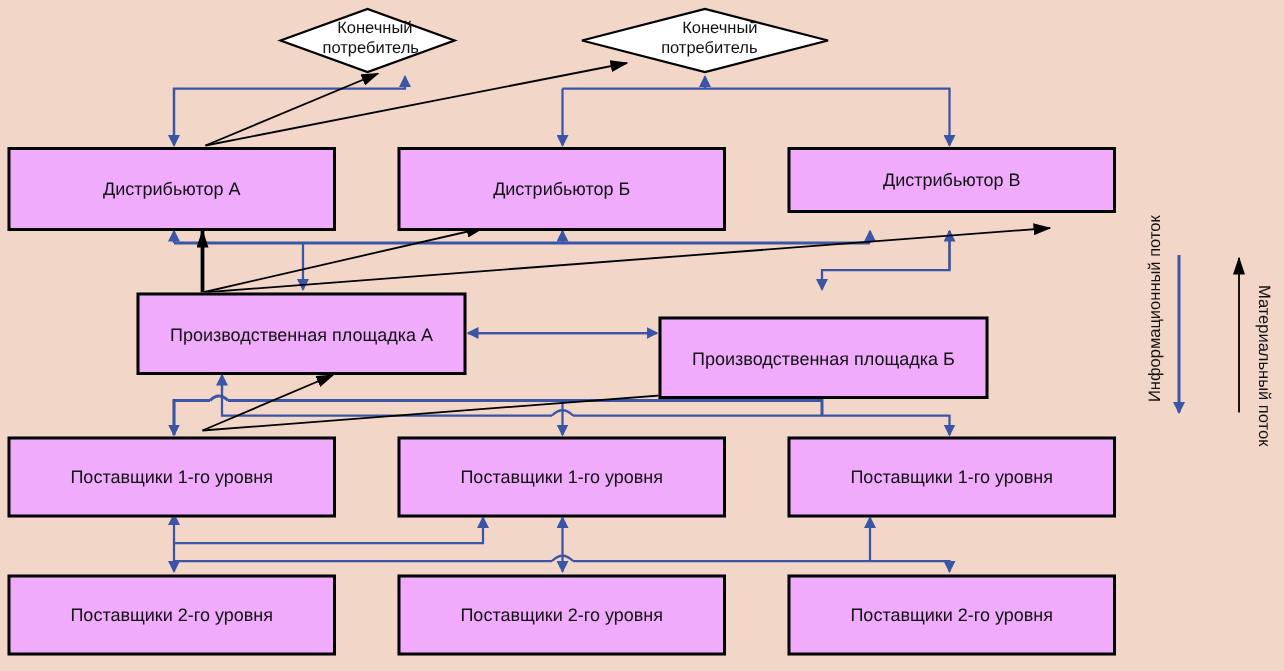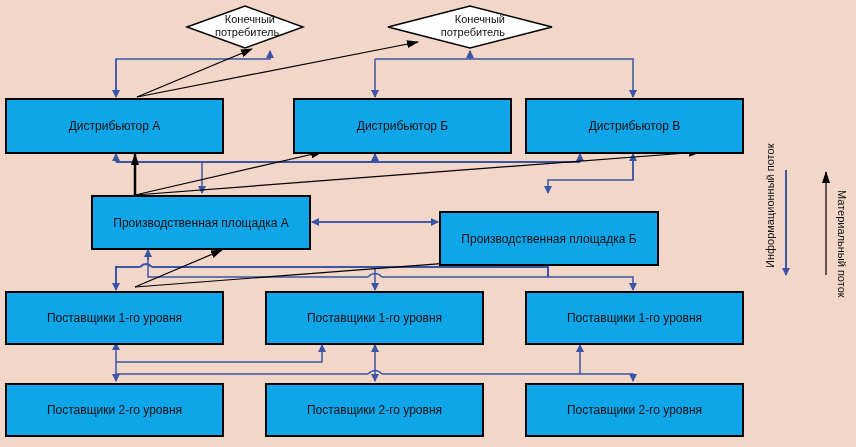--- a/index.html
+++ b/index.html
@@ -1,18 +1,18 @@
 <!DOCTYPE html>
 <html><head>
 <meta charset="utf-8">
 <style>
   html, body { margin:0; padding:0; }
   body { width:856px; height:447px; background:#f2d6c8; position:relative; overflow:hidden; font-family:"Liberation Sans", sans-serif; }
   svg#diagram { position:absolute; left:0; top:0; }
-  .box { position:absolute; background:#0ea5e9; border:2px solid #000; box-sizing:border-box; display:flex; align-items:center; justify-content:center; font-size:12px; color:#111; text-align:center; }
+  .box { position:absolute; background:#f0abfc; border:2px solid #000; box-sizing:border-box; display:flex; align-items:center; justify-content:center; font-size:12px; color:#111; text-align:center; }
   .diamond-label { position:absolute; font-size:11px; color:#111; text-align:right; line-height:13px; }
   .vlabel { position:absolute; font-size:11px; color:#111; white-space:nowrap; transform-origin:left top; }
 </style>
 </head>
 <body>
 
 <svg id="diagram" width="856" height="447" viewBox="0 0 856 447">
   <defs>
     <marker id="ab" markerWidth="8" markerHeight="8" refX="7" refY="4" orient="auto" markerUnits="userSpaceOnUse">
       <path d="M0,0 L8,4 L0,8 z" fill="#3a55a6"></path>
@@ -84,22 +84,22 @@
 <div class="diamond-label" style="left:215px;top:13px;width:60px;">
   <div>Конечный</div>
   <div>потребитель</div>
 </div>
 <div class="diamond-label" style="left:435px;top:13px;width:70px;">
   <div>Конечный</div>
   <div>потребитель</div>
 </div>
 
 <div class="box" style="left:5px;top:98px;width:219px;height:56px;">Дистрибьютор А</div>
-<div class="box" style="left:265px;top:98px;width:219px;height:56px;margin-left:28px;">Дистрибьютор Б</div>
-<div class="box" style="left:525px;top:98px;width:219px;height:56px;">Дистрибьютор В</div>
+<div class="box" style="left:265px;top:98px;width:219px;height:56px;">Дистрибьютор Б</div>
+<div class="box" style="left:525px;top:98px;width:219px;height:44px;">Дистрибьютор В</div>
 
 <div class="box" style="left:91px;top:195px;width:220px;height:55px;text-align:center;">Производственная площадка А</div>
 <div class="box" style="left:439px;top:195px;width:220px;height:55px;margin-top:16px;">Производственная площадка Б</div>
 
 <div class="box" style="left:5px;top:291px;width:219px;height:54px;">Поставщики 1-го уровня</div>
 <div class="box" style="left:265px;top:291px;width:219px;height:54px;">Поставщики 1-го уровня</div>
 <div class="box" style="left:525px;top:291px;width:219px;height:54px;">Поставщики 1-го уровня</div>
 
 <div class="box" style="left:5px;top:383px;width:219px;height:54px;">Поставщики 2-го уровня</div>
 <div class="box" style="left:265px;top:383px;width:219px;height:54px;">Поставщики 2-го уровня</div>

